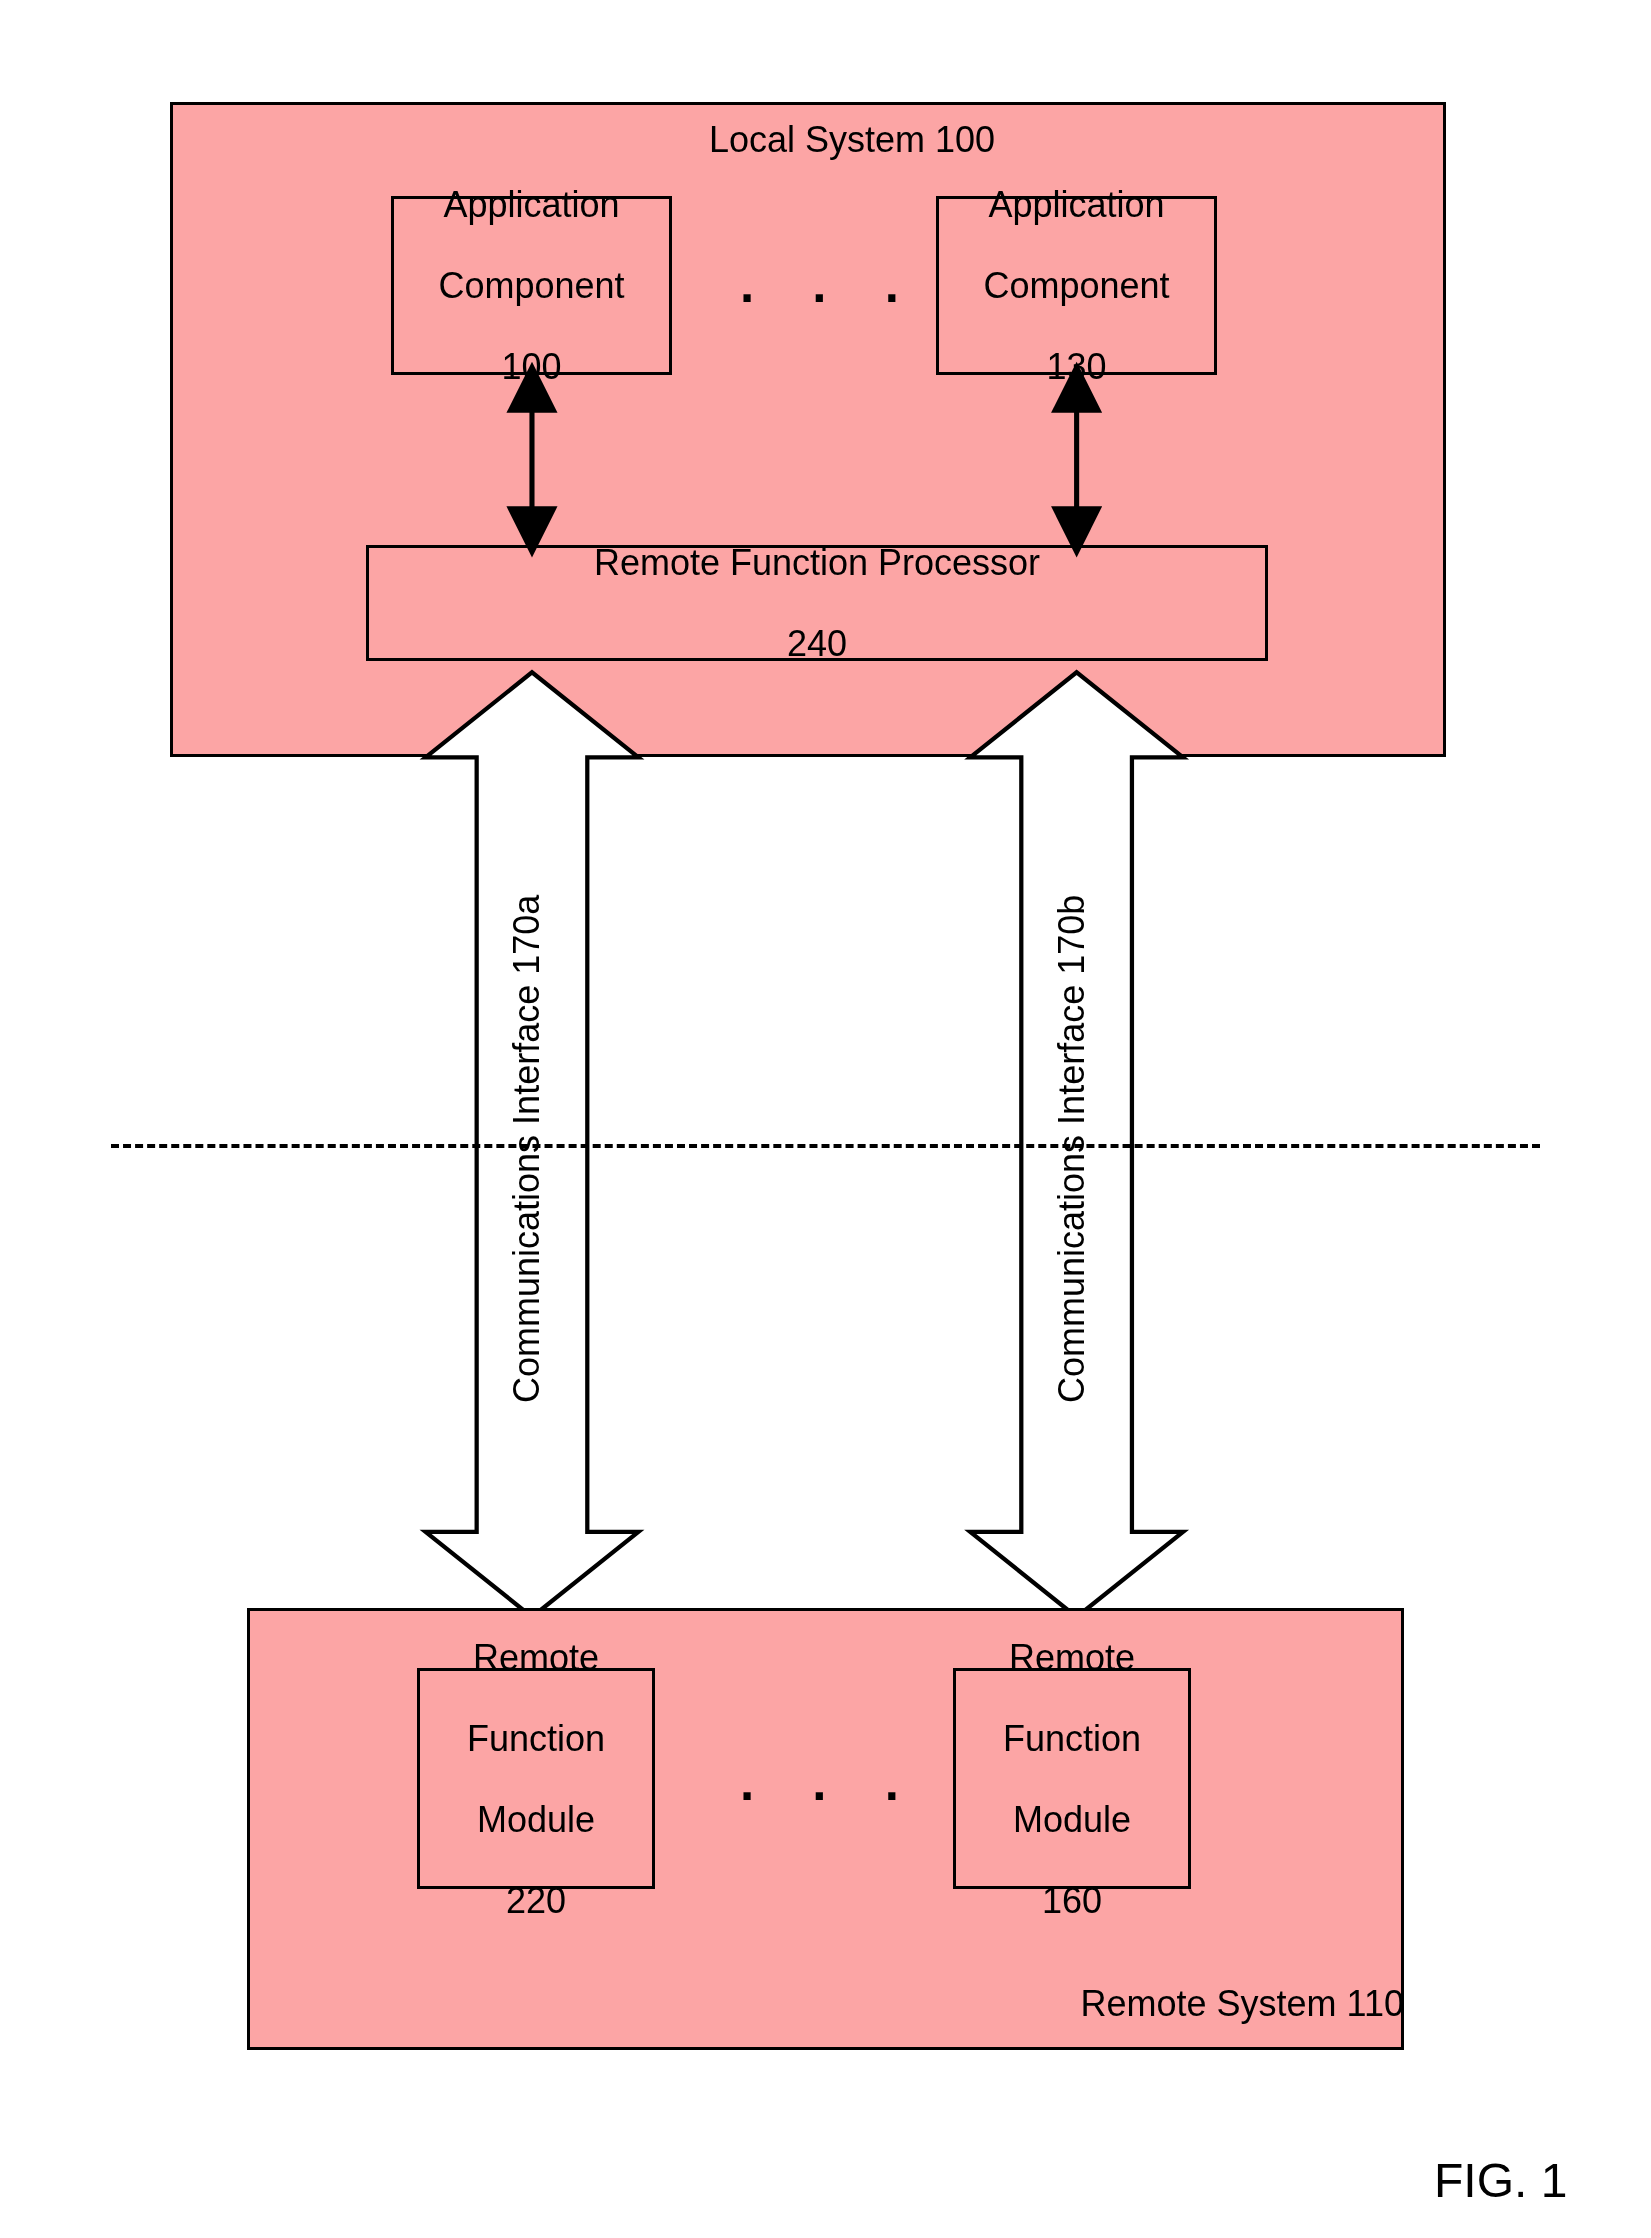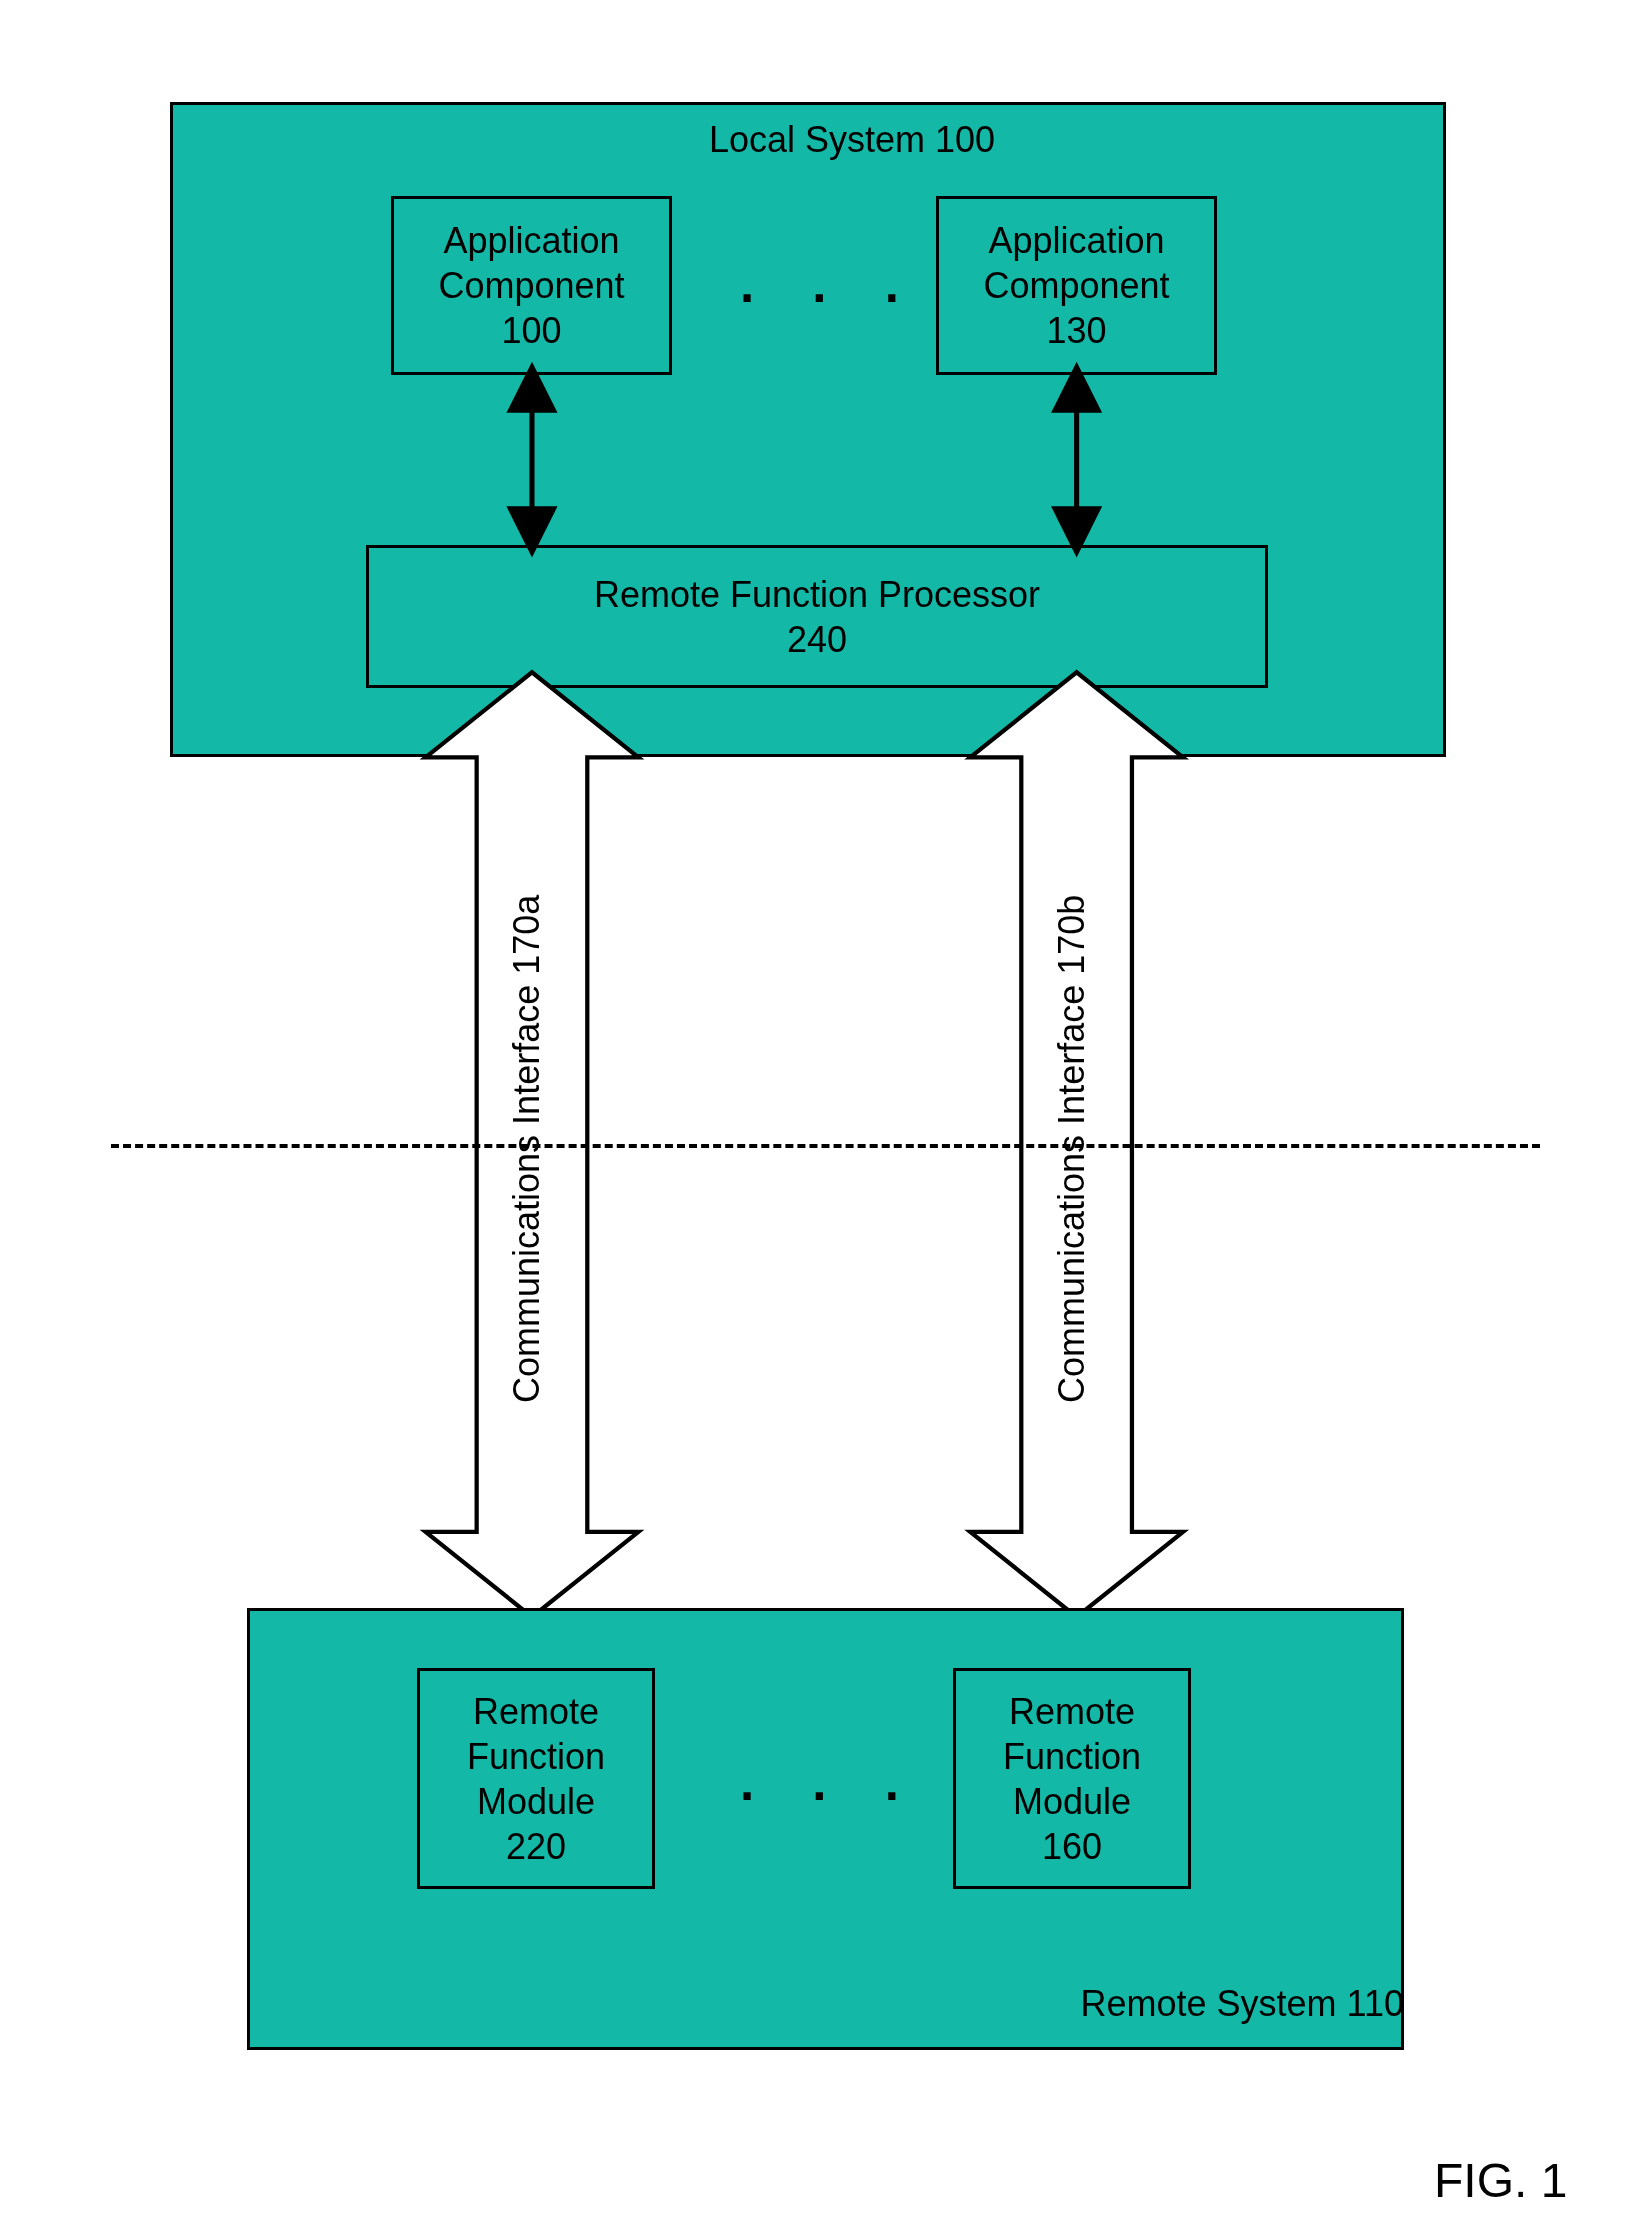--- a/index.html
+++ b/index.html
@@ -8,28 +8,29 @@
     padding: 0;
     width: 1652px;
     height: 2239px;
     background: #ffffff;
     font-family: Arial, Helvetica, sans-serif;
     position: relative;
   }
   .box {
     position: absolute;
     border: 3.4px solid #000;
-    background: #14b8a6;
+    background: #fca5a5;
     display: flex;
     flex-direction: column;
     align-items: center;
     justify-content: center;
     text-align: center;
     font-size: 36px;
     line-height: 1.25;
+    gap: 36px;
   }
   .container-label-top {
     position: absolute;
     font-size: 36px;
     text-align: center;
   }
   .ellipsis {
     position: absolute;
     font-size: 51px;
     letter-spacing: 22px;
@@ -73,21 +74,21 @@
 </div>
 
 <div class="ellipsis" style="left:740px; top:255px;">. . .</div>
 
 <div class="box" style="left:936px; top:196px; width:281px; height:179px;">
   <div>Application</div>
   <div>Component</div>
   <div>130</div>
 </div>
 
-<div class="box" style="left:366px; top:545px; width:902px; height:143px;">
+<div class="box" style="left:366px; top:545px; width:902px; height:116px;">
   <div>Remote Function Processor</div>
   <div>240</div>
 </div>
 
 <svg class="overlay" width="1652" height="2239" viewBox="0 0 1941 2631">
   <defs>
     <marker id="arrowhead" markerWidth="12" markerHeight="12" refX="6" refY="6" orient="auto">
       <path d="M1,1 L11,6 L1,11 Z" fill="#000"></path>
     </marker>
     <marker id="arrowheadrev" markerWidth="12" markerHeight="12" refX="6" refY="6" orient="auto">

